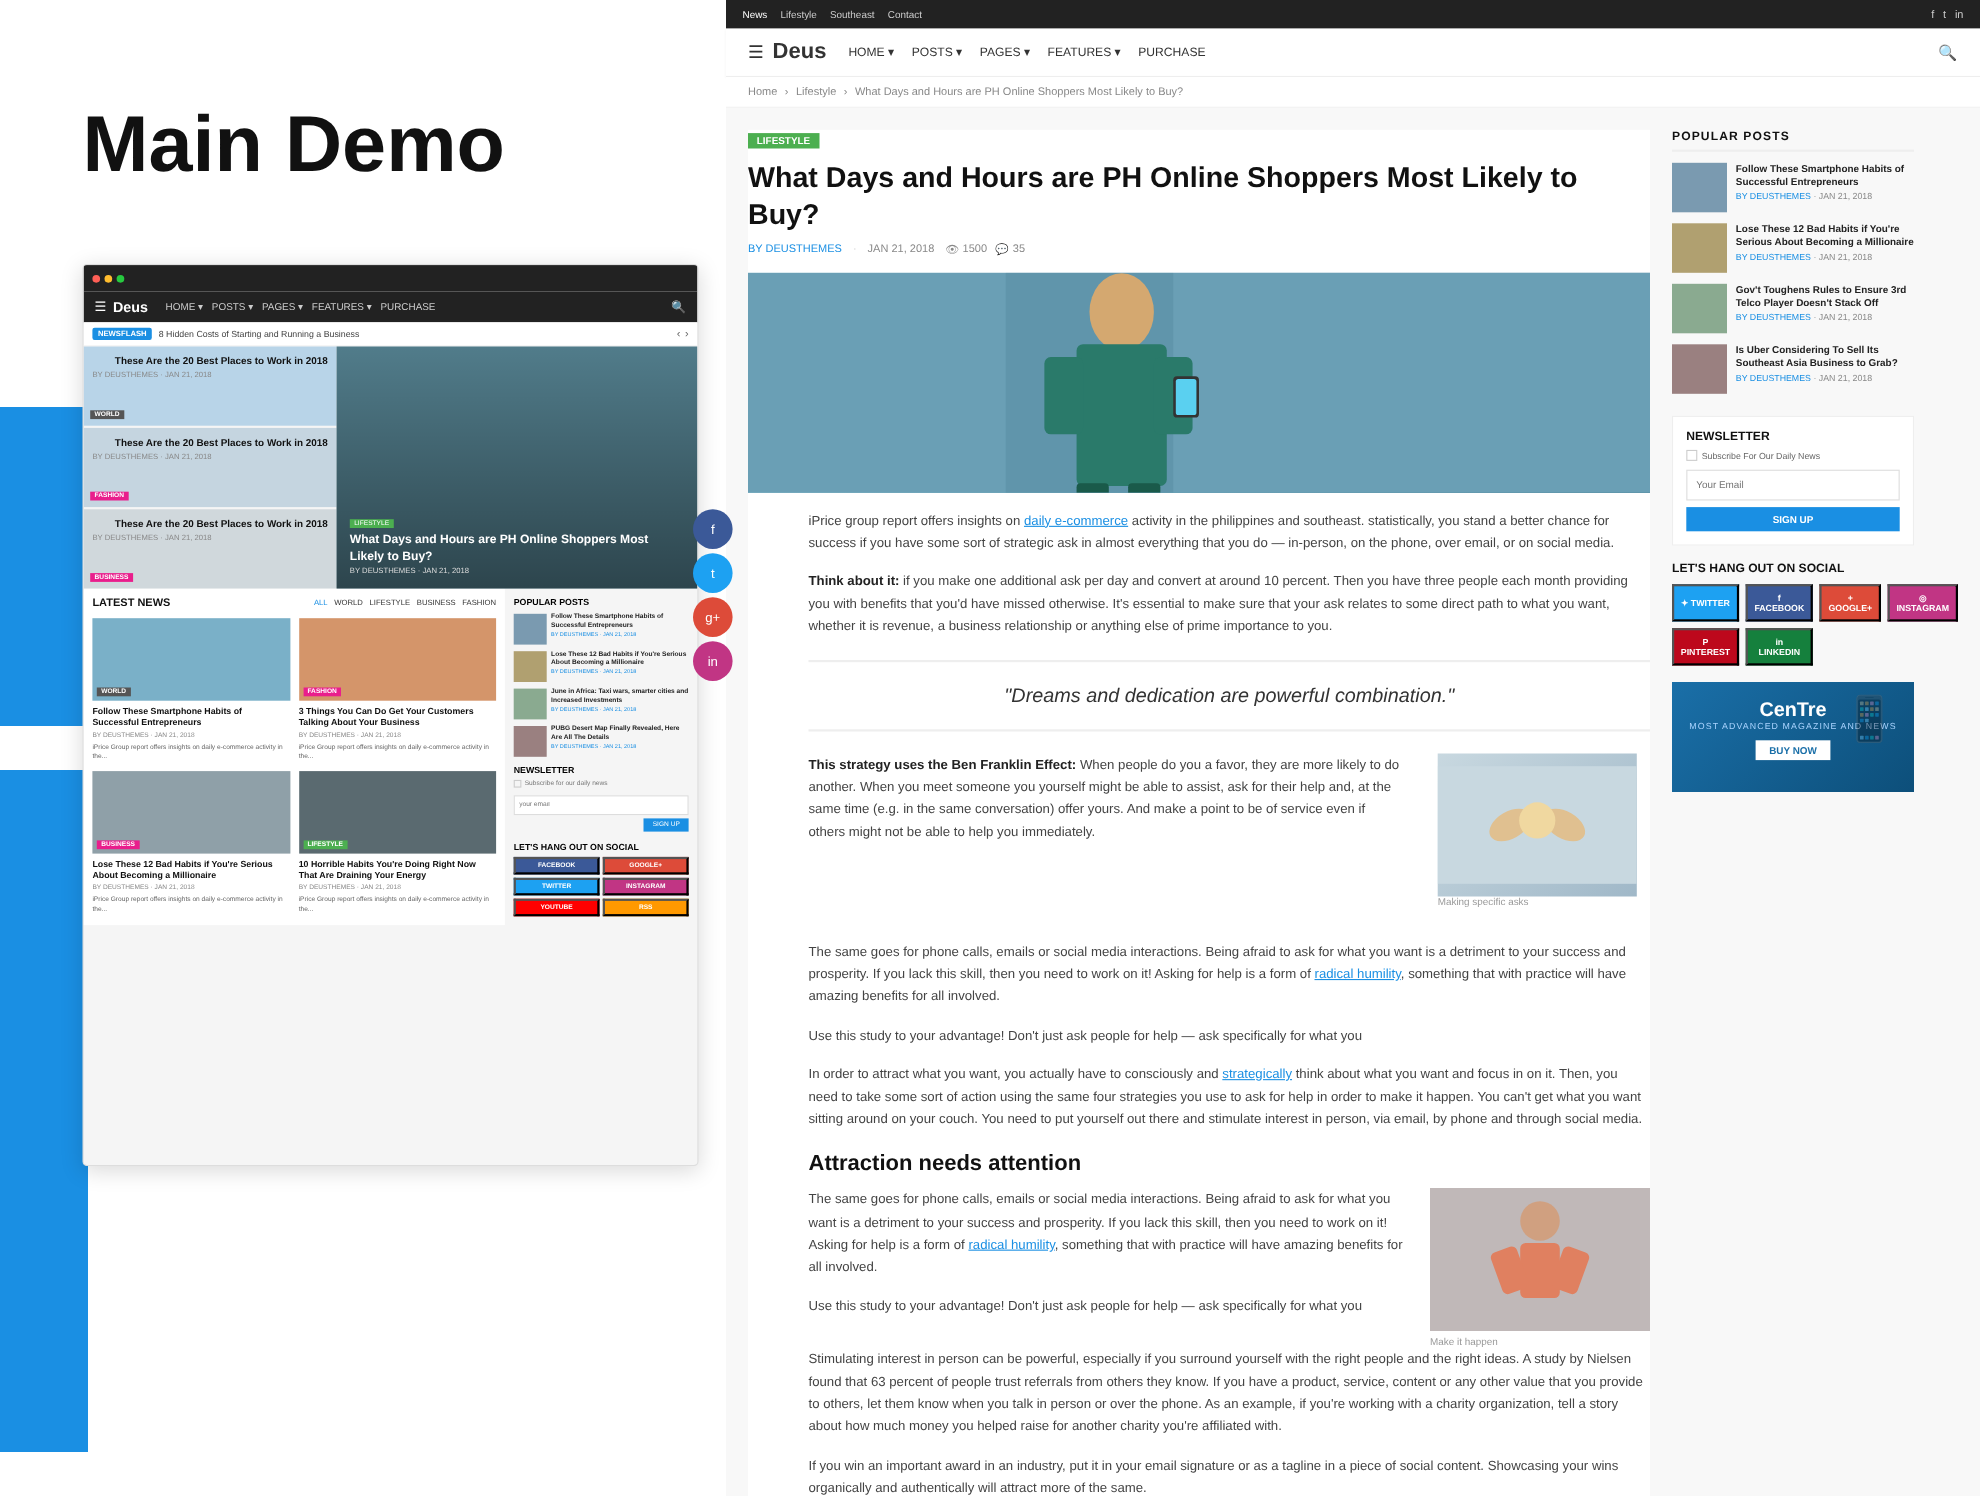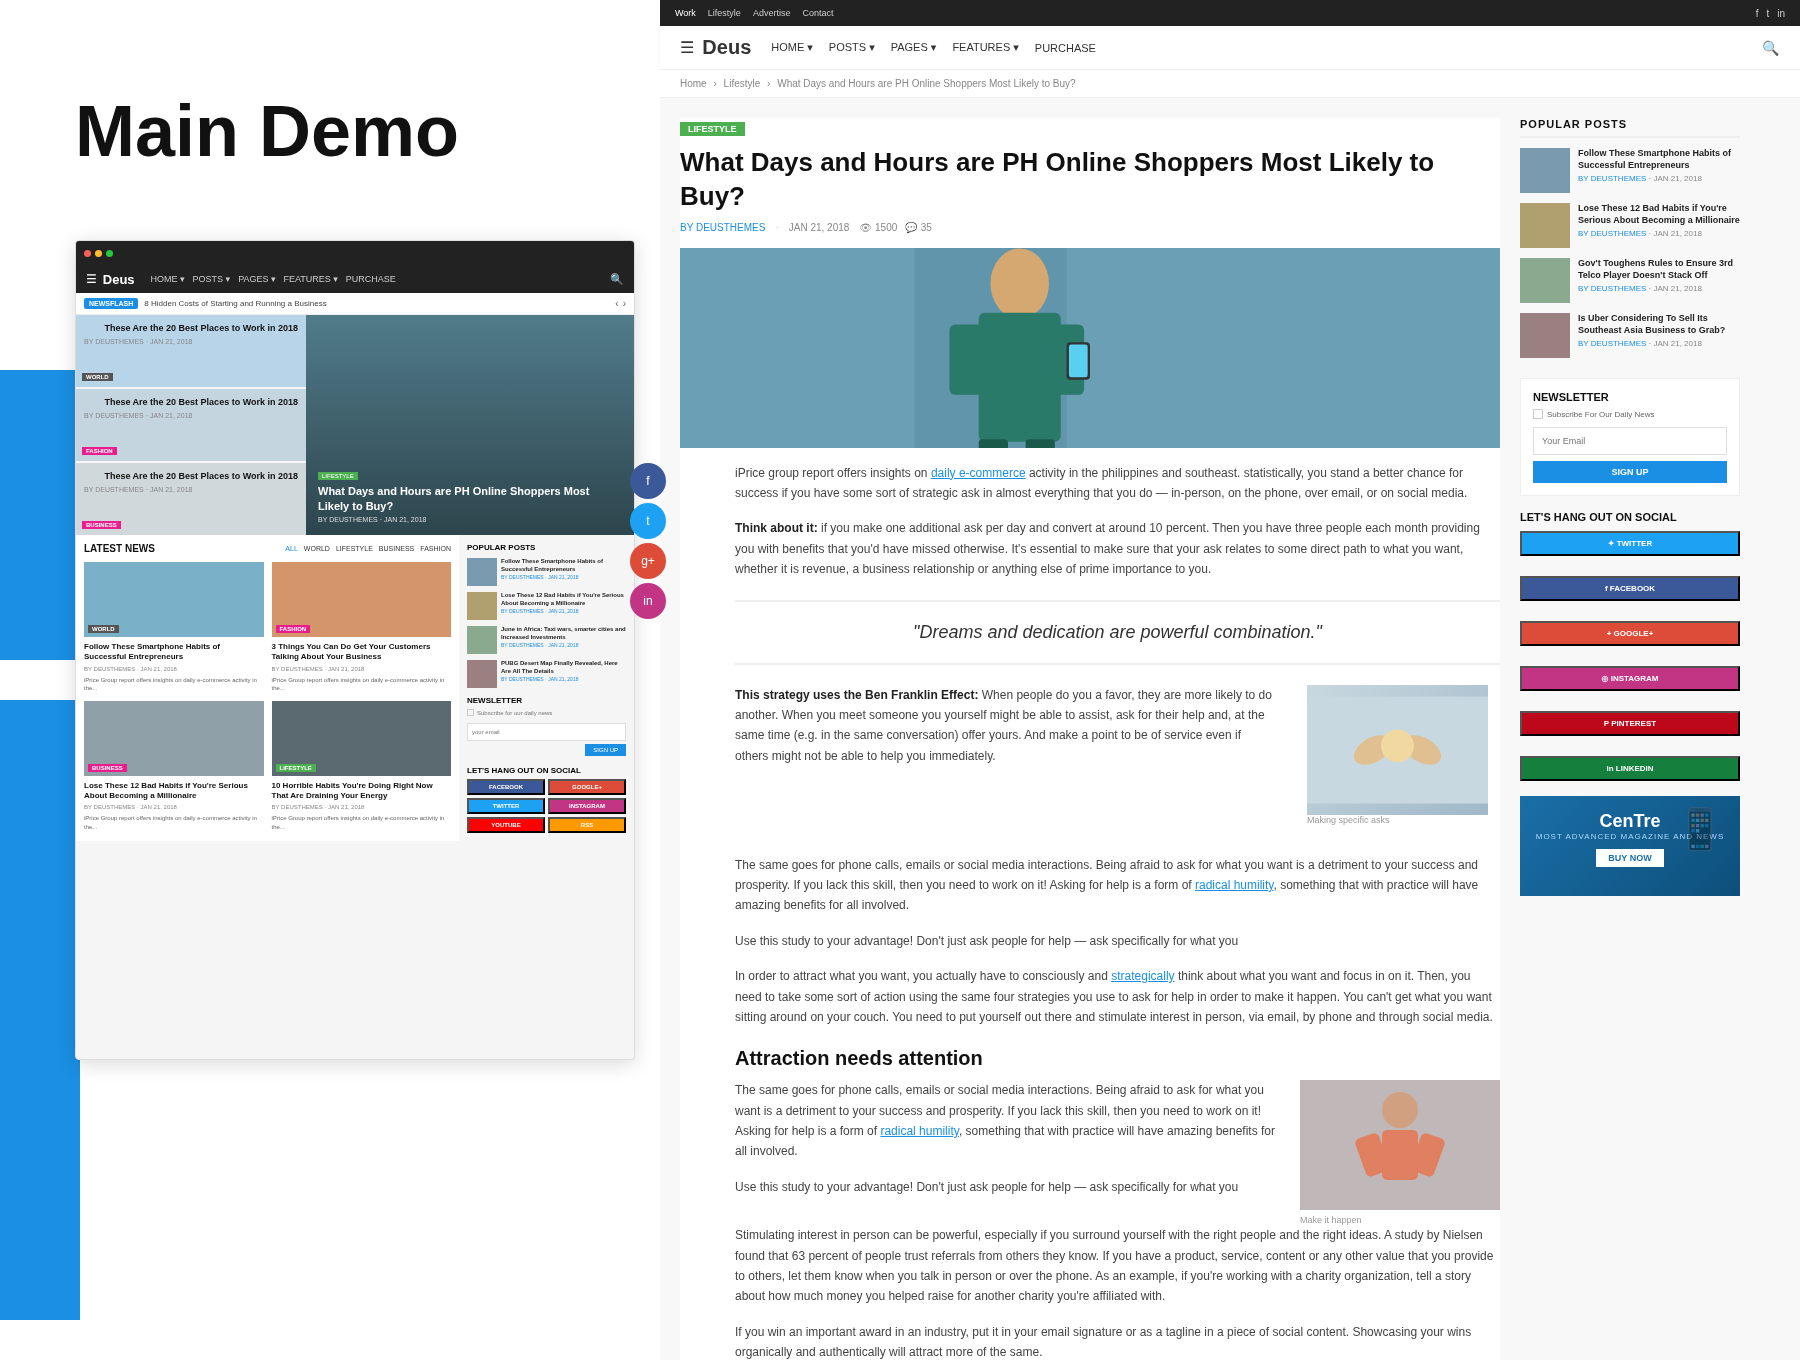--- a/index.html
+++ b/index.html
@@ -421,21 +421,21 @@
       padding: 6px 12px;
       font-size: 9px;
       font-weight: bold;
       cursor: pointer;
       width: 100%;
     }
 
     
     .social-hang-section { margin-top: 15px; }
     .social-hang-title { font-size: 11px; font-weight: bold; color: #111; margin-bottom: 8px; text-transform: uppercase; }
-    .social-hang-grid { display: grid; grid-template-columns: 1fr; gap: 20px; }
+    .social-hang-grid { display: grid; grid-template-columns: 1fr 1fr 1fr 1fr; gap: 6px; }
     .social-hang-btn {
       display: flex;
       align-items: center;
       justify-content: center;
       gap: 4px;
       padding: 6px;
       color: #fff;
       font-size: 8px;
       font-weight: bold;
     }
@@ -716,23 +716,23 @@
           <button class="browser-social-btn bsb-rss">RSS</button>
         </div>
       </div>
     </div>
   </div>
 </div>
 
 <div class="right-panel">
 
   <div class="top-nav">
-    <a class="top-nav-link active">Work</a>
+    <a class="top-nav-link active">News</a>
     <a class="top-nav-link">Lifestyle</a>
-    <a class="top-nav-link">Advertise</a>
+    <a class="top-nav-link">Southeast</a>
     <a class="top-nav-link">Contact</a>
     <div class="top-nav-social">
       <span class="top-nav-social-icon">f</span>
       <span class="top-nav-social-icon">t</span>
       <span class="top-nav-social-icon">in</span>
     </div>
   </div>
 
   <div class="main-nav">
     <span class="main-nav-hamburger">☰</span>

